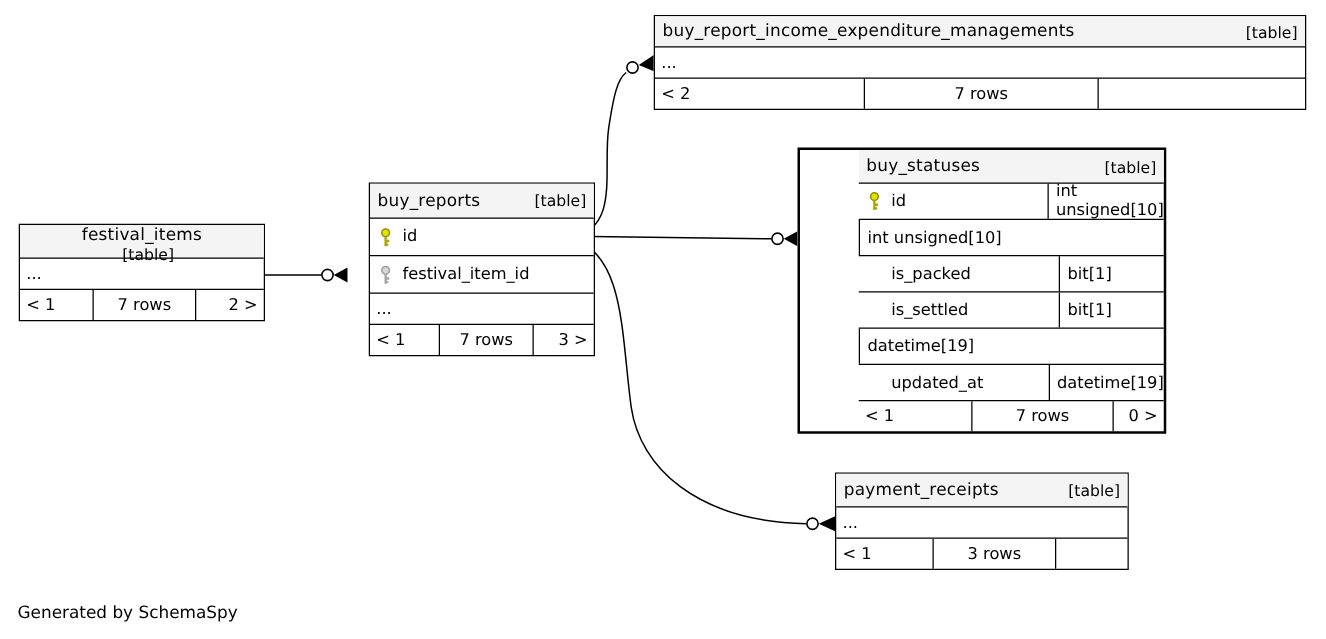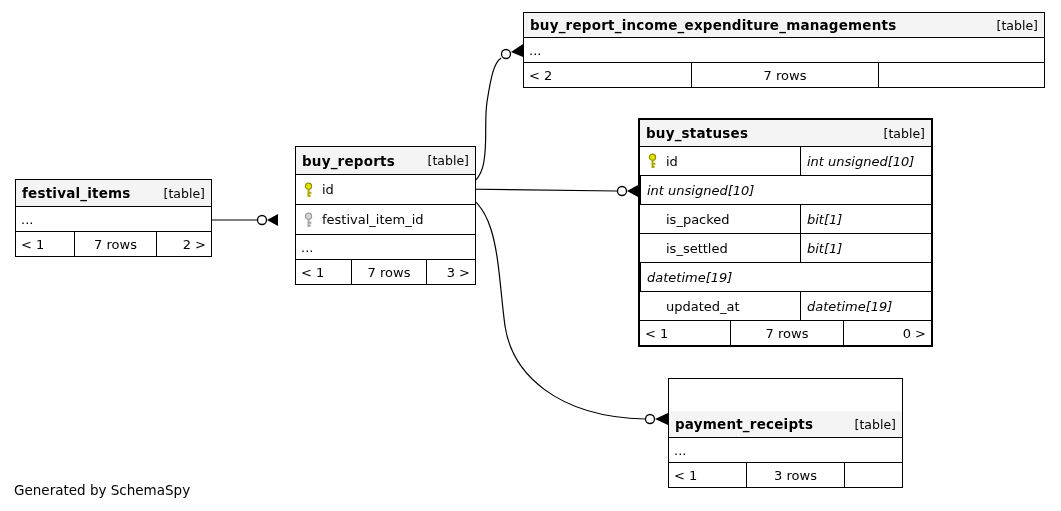--- a/index.html
+++ b/index.html
@@ -17,59 +17,59 @@
   .wires{position:absolute;left:0;top:0;z-index:0;}
   .wire{fill:none;stroke:var(--wire);stroke-width:1.2px;}
   .dot{fill:#fff;stroke:var(--wire);stroke-width:1.3px;}
   .crow{fill:var(--wire);stroke:none;}
 
   .tbl{position:absolute;z-index:1;background:#fff;border:1.5px solid var(--border);box-sizing:border-box;}
   .tbl.focus{border-width:2.5px;}
   .tbl-header{display:flex;justify-content:space-between;align-items:center;
     background:var(--header-bg);border-bottom:1px solid var(--border);
     padding:0 6px;height:26px;box-sizing:border-box;}
-  .tbl-title{font-weight:bold;font-size:13.5px;letter-spacing:.2px;white-space:nowrap;}
+  .tbl-title{font-weight:normal;font-size:13.5px;letter-spacing:.2px;white-space:nowrap;}
   .tbl-tag{font-size:12.5px;margin-left:10px;white-space:nowrap;}
   .tbl-row{display:flex;align-items:center;border-bottom:1px solid var(--border);
     height:29px;box-sizing:border-box;}
   .name-cell{display:flex;align-items:center;box-sizing:border-box;height:100%;}
   .type-cell{flex:1;border-left:1px solid var(--border);height:100%;display:flex;
-    align-items:center;padding-left:6px;box-sizing:border-box;font-style:italic;}
+    align-items:center;padding-left:6px;box-sizing:border-box;}
   .keywrap{width:13px;margin-left:6px;display:flex;align-items:center;justify-content:center;}
   .col-name{margin-left:7px;white-space:nowrap;}
   .tbl-dots{display:flex;align-items:center;border-bottom:1px solid var(--border);
     height:25px;padding-left:5px;box-sizing:border-box;}
   .tbl-footer{display:flex;align-items:stretch;height:24px;box-sizing:border-box;}
   .fc{display:flex;align-items:center;box-sizing:border-box;white-space:nowrap;}
   .fc.left{padding-left:5px;}
   .fc.mid{justify-content:center;border-left:1px solid var(--border);}
   .fc.right{flex:1;justify-content:flex-end;padding-right:5px;border-left:1px solid var(--border);}
 
   
   #t-festival{left:15px;top:179px;width:197px;}
-  #t-festival .tbl-header{height:27px;}
+  #t-festival .tbl-header{height:27px;flex-direction:column;}
   #t-festival .fc.left{width:58px;} #t-festival .fc.mid{width:82px;}
 
   #t-reports{left:295px;top:146px;width:181px;}
   #t-reports .tbl-header{height:28px;}
   #t-reports .tbl-row{height:30px;}
   #t-reports .fc.left{width:55px;} #t-reports .fc.mid{width:75px;}
 
   #t-burem{left:523px;top:12px;width:522px;}
   #t-burem .tbl-header{height:25px;}
   #t-burem .fc.left{width:167px;} #t-burem .fc.mid{width:187px;}
 
-  #t-statuses{left:638px;top:118px;width:295px;}
+  #t-statuses{left:638px;top:118px;width:295px;padding-left:47px;}
   #t-statuses .tbl-header{height:27px;}
   #t-statuses .tbl-row{height:29px;}
   #t-statuses .name-cell{width:160px;}
   #t-statuses .fc.left{width:90px;} #t-statuses .fc.mid{width:113px;}
 
   #t-receipts{left:668px;top:378px;width:235px;}
-  #t-receipts .tbl-header{height:27px;margin-top:32px;}
+  #t-receipts .tbl-header{height:27px;}
   #t-receipts .fc.left{width:77px;} #t-receipts .fc.mid{width:98px;}
 
   
   .keyicon{display:block;}
   .key-pk circle{fill:var(--pk-fill);stroke:var(--pk-stroke);stroke-width:1.2;}
   .key-pk path{fill:none;stroke:#a8a800;stroke-width:1.9;}
   .key-fk circle{fill:var(--fk-fill);stroke:var(--fk-stroke);stroke-width:1.2;}
   .key-fk path{fill:none;stroke:#a6a6a6;stroke-width:1.9;}
 
   .caption{position:absolute;left:14px;top:482px;font-size:13.5px;z-index:1;}

